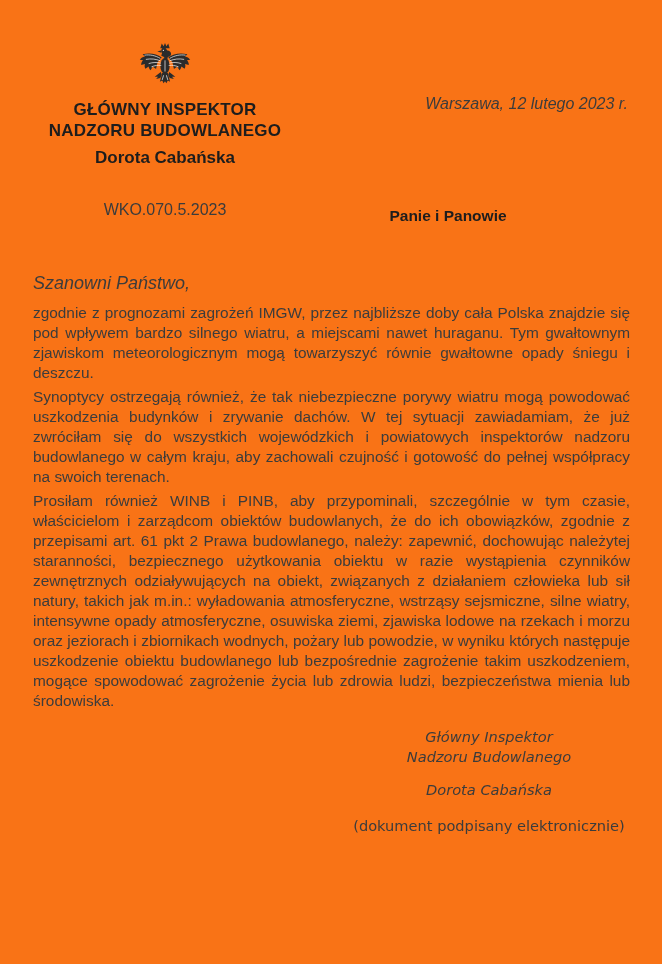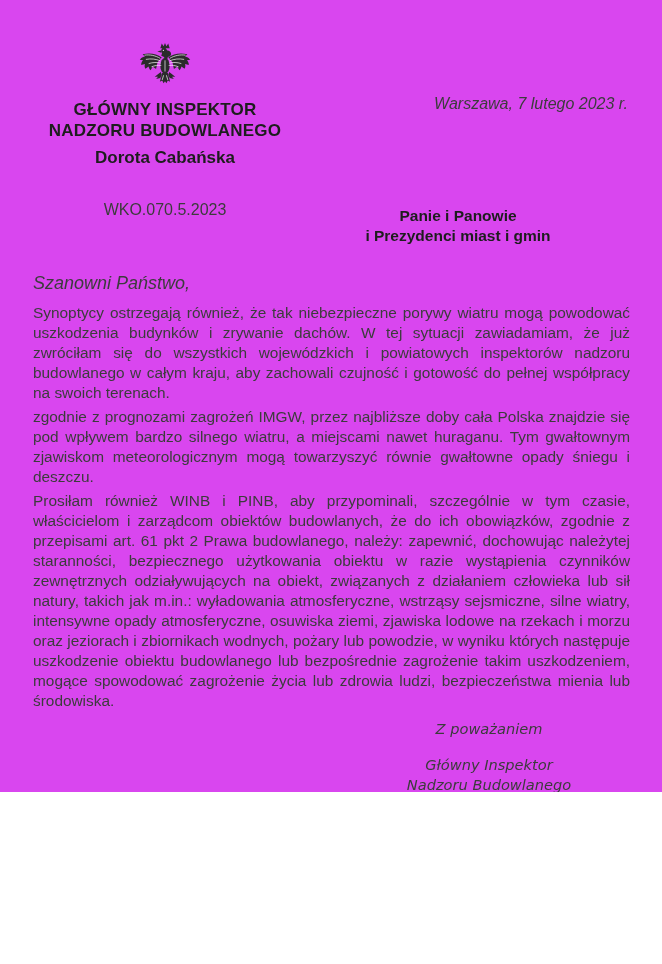--- a/index.html
+++ b/index.html
@@ -5,22 +5,22 @@
   html, body { margin: 0; padding: 0; }
   body {
     width: 662px; height: 964px;
     background: #ffffff;
     font-family: "Liberation Sans", sans-serif;
     color: #3c3c3c;
     -webkit-font-smoothing: antialiased;
   }
   .page {
     position: relative;
-    width: 662px; height: 792px;
-    background: #d946ef;
+    width: 662px; height: 964px;
+    background: #f97316;
     overflow: hidden;
   }
 
   
   .letterhead { position: relative; height: 273px; }
   .emblem-block {
     position: absolute; left: 22px; top: 38px; width: 286px;
     text-align: center;
   }
   .eagle { width: 56px; height: 54px; display: block; margin: 0 auto 7px auto; }
@@ -33,21 +33,21 @@
     color: #1d1d1d; margin-top: 6px;
   }
   .reference-number {
     font-size: 16px; line-height: 20px; color: #3c3c3c; margin-top: 32px;
   }
   .dateline {
     position: absolute; top: 95px; right: 34px;
     font-style: italic; font-size: 16px; color: #3c3c3c;
   }
   .addressee {
-    position: absolute; top: 206px; left: 338px; width: 240px;
+    position: absolute; top: 206px; left: 328px; width: 240px;
     text-align: center; font-weight: bold; font-size: 15.5px;
     line-height: 20px; color: #1d1d1d;
   }
 
   
   .letter-body { padding: 0 32px 0 33px; }
   .salutation {
     font-style: italic; font-size: 18px; line-height: 20px;
     margin: 0 0 10px 0;
   }
@@ -113,39 +113,37 @@
       </svg>
 
       <div class="office-name">
         <div>GŁÓWNY INSPEKTOR</div>
         <div>NADZORU BUDOWLANEGO</div>
       </div>
       <div class="officer-name">Dorota Cabańska</div>
       <div class="reference-number">WKO.070.5.2023</div>
     </div>
 
-    <div class="dateline">Warszawa, 7 lutego 2023 r.</div>
+    <div class="dateline">Warszawa, 12 lutego 2023 r.</div>
 
     <div class="addressee">
       <div>Panie i Panowie</div>
-      <div>i Prezydenci miast i gmin</div>
     </div>
 
   </header>
 
   <main class="letter-body">
 
     <p class="salutation">Szanowni Państwo,</p>
 
+    <p class="para">zgodnie z prognozami zagrożeń IMGW, przez najbliższe doby cała Polska znajdzie się pod wpływem bardzo silnego wiatru, a miejscami nawet huraganu. Tym gwałtownym zjawiskom meteorologicznym mogą towarzyszyć równie gwałtowne opady śniegu i deszczu.</p>
     <p class="para">Synoptycy ostrzegają również, że tak niebezpieczne porywy wiatru mogą powodować uszkodzenia budynków i zrywanie dachów. W tej sytuacji zawiadamiam, że już zwróciłam się do wszystkich wojewódzkich i powiatowych inspektorów nadzoru budowlanego w całym kraju, aby zachowali czujność i gotowość do pełnej współpracy na swoich terenach.</p>
-    <p class="para">zgodnie z prognozami zagrożeń IMGW, przez najbliższe doby cała Polska znajdzie się pod wpływem bardzo silnego wiatru, a miejscami nawet huraganu. Tym gwałtownym zjawiskom meteorologicznym mogą towarzyszyć równie gwałtowne opady śniegu i deszczu.</p>
     <p class="para">Prosiłam również WINB i PINB, aby przypominali, szczególnie w tym czasie, właścicielom i zarządcom obiektów budowlanych, że do ich obowiązków, zgodnie z przepisami art. 61 pkt 2 Prawa budowlanego, należy: zapewnić, dochowując należytej staranności, bezpiecznego użytkowania obiektu w razie wystąpienia czynników zewnętrznych odziaływujących na obiekt, związanych z działaniem człowieka lub sił natury, takich jak m.in.: wyładowania atmosferyczne, wstrząsy sejsmiczne, silne wiatry, intensywne opady atmosferyczne, osuwiska ziemi, zjawiska lodowe na rzekach i morzu oraz jeziorach i zbiornikach wodnych, pożary lub powodzie, w wyniku których następuje uszkodzenie obiektu budowlanego lub bezpośrednie zagrożenie takim uszkodzeniem, mogące spowodować zagrożenie życia lub zdrowia ludzi, bezpieczeństwa mienia lub środowiska.</p>
 
     <div class="closing">
-      <div class="valediction">Z poważaniem</div>
       <div class="signer-title">
         <div>Główny Inspektor</div>
         <div>Nadzoru Budowlanego</div>
       </div>
       <div class="signer-name">Dorota Cabańska</div>
       <div class="esign-note">(dokument podpisany elektronicznie)</div>
     </div>
 
   </main>
 

